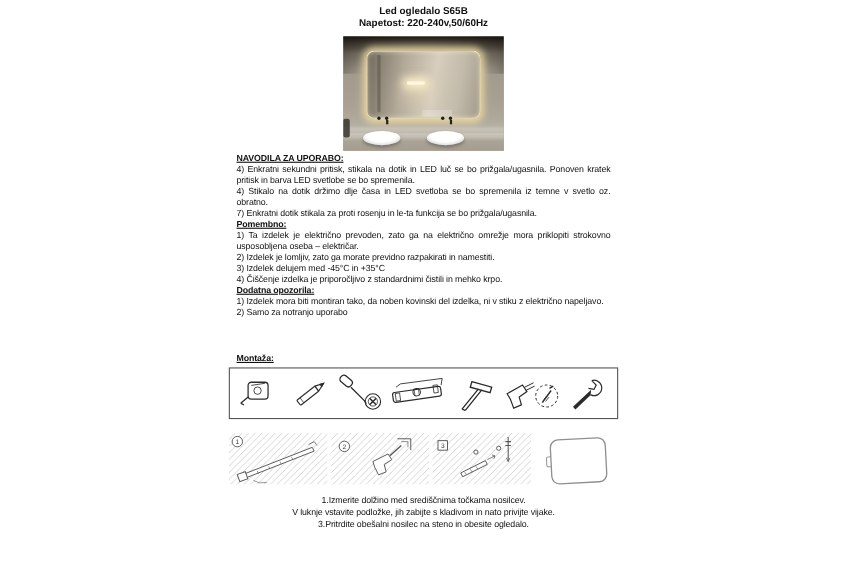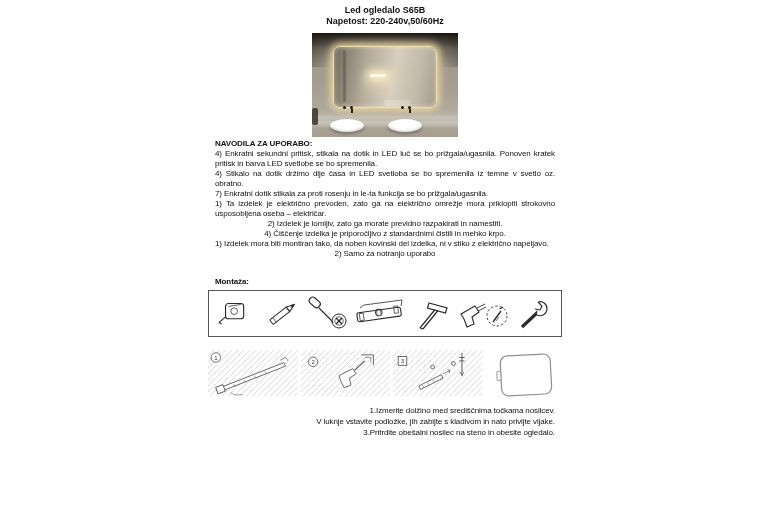--- a/index.html
+++ b/index.html
@@ -28,32 +28,32 @@
     background:radial-gradient(ellipse at 50% 25%,#ffffff 55%,#e9e7e1 100%);
     box-shadow:0 2px 3px rgba(40,35,28,0.35), inset 0 -2px 2px rgba(0,0,0,0.08);}
   .sink.left{left:18px;} .sink.right{left:76px;}
   .faucet{position:absolute;bottom:27px;width:12px;height:4px;}
   .faucet.left{left:31px;} .faucet.right{left:89px;}
   .faucet .dot{position:absolute;top:0;width:3px;height:3px;background:#1d1c1a;border-radius:50%;}
   .faucet .dot.a{left:0;} .faucet .dot.b{left:7px;}
   .faucet .spout{position:absolute;left:8px;top:3px;width:2px;height:4px;background:#23221f;}
   .side-object{position:absolute;left:0;bottom:12px;width:6px;height:17px;background:#3a352c;border-radius:2px;opacity:.85;}
   
-  .h{font-weight:bold;}
+  .h{font-weight:bold;text-decoration:underline;}
   p{margin:0;text-align:justify;}
-  p.nojust{text-align:center;}
-  .montage{margin-top:18px;}
+  p.nojust{text-align:left;}
+  .montage{margin-top:32px;}
   .tools-box{box-sizing:border-box;border:1px solid #555;margin-top:3px;margin-left:-7px;width:354px;height:47px;
     display:flex;align-items:center;justify-content:space-around;padding:0 6px;background:#fff;}
   .tools-box svg{display:block;}
   .steps-row{display:flex;align-items:flex-start;margin-left:-7px;margin-top:9px;gap:3px;}
   .steps-row svg{display:block;}
   .mirror-outline-wrap{margin-left:9px;margin-top:6px;}
   .bottom{margin-top:6px;}
-  .bottom p{line-height:10.8px;text-align:right;}
+  .bottom p{line-height:10.8px;text-align:center;}
 </style>
 </head>
 <body>
 
 <div class="page">
   <div class="content">
 
     <div class="title">Led ogledalo S65B</div>
     <div class="subtitle">Napetost: 220-240v,50/60Hz</div>
 
@@ -82,26 +82,29 @@
     </div>
 
     <div class="section">
       <div class="h">NAVODILA ZA UPORABO:</div>
       <p>4) Enkratni sekundni pritisk, stikala na dotik in LED luč se bo prižgala/ugasnila. Ponoven kratek pritisk in barva LED svetlobe se bo spremenila.</p>
       <p>4) Stikalo na dotik držimo dlje časa in LED svetloba se bo spremenila iz temne v svetlo oz. obratno.</p>
       <p>7) Enkratni dotik stikala za proti rosenju in le-ta funkcija se bo prižgala/ugasnila.</p>
     </div>
 
     <div class="section">
+      <div class="h">Pomembno:</div>
       <p>1) Ta izdelek je električno prevoden, zato ga na električno omrežje mora priklopiti strokovno usposobljena oseba – električar.</p>
       <p class="nojust">2) Izdelek je lomljiv, zato ga morate previdno razpakirati in namestiti.</p>
+      <p class="nojust">3) Izdelek delujem med -45°C in +35°C</p>
       <p class="nojust">4) Čiščenje izdelka je priporočljivo z standardnimi čistili in mehko krpo.</p>
     </div>
 
     <div class="section">
+      <div class="h">Dodatna opozorila:</div>
       <p>1) Izdelek mora biti montiran tako, da noben kovinski del izdelka, ni v stiku z električno napeljavo.</p>
       <p class="nojust">2) Samo za notranjo uporabo</p>
     </div>
 
     <div class="montage">
       <div class="h">Montaža:</div>
 
       <div class="tools-box">
         <svg width="42" height="36" viewBox="0 0 44 36">
           <g fill="none" stroke="#2b2b2b" stroke-width="1.2">

